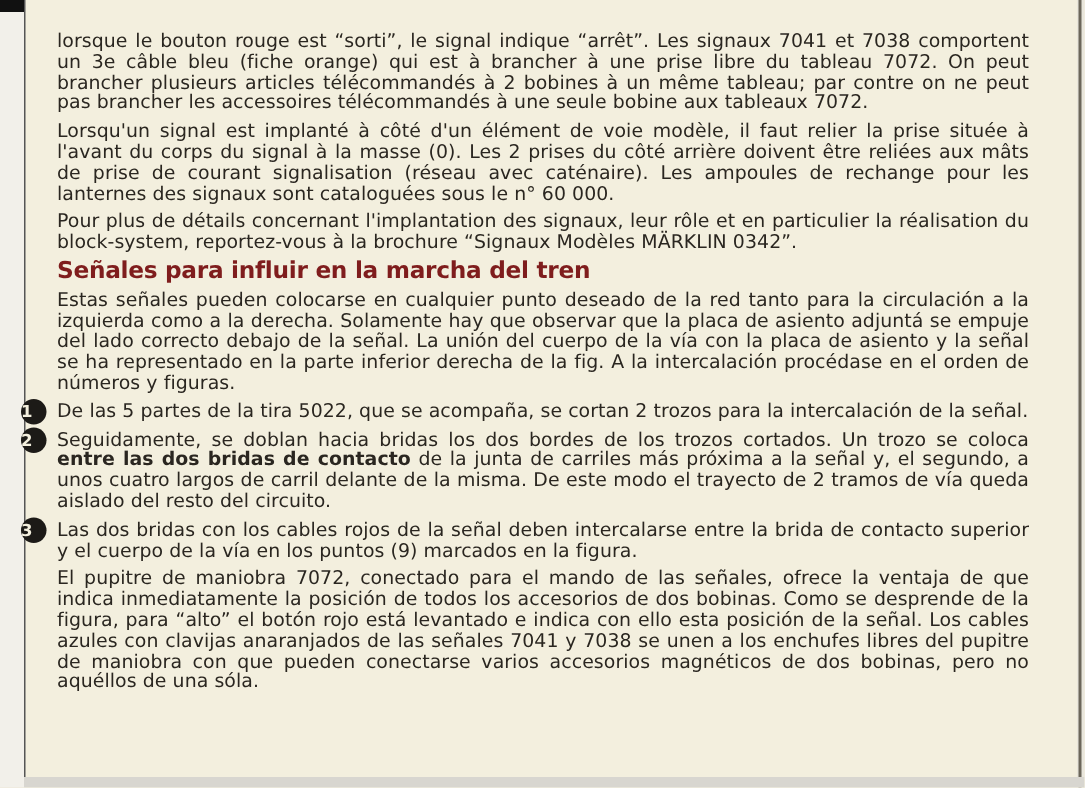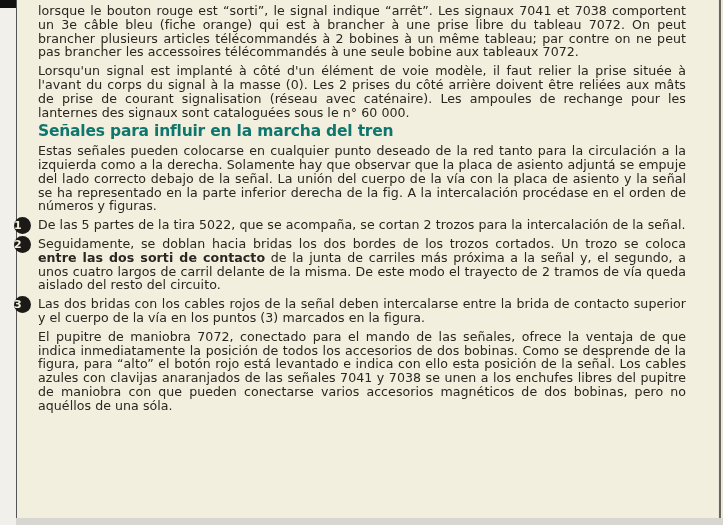--- a/index.html
+++ b/index.html
@@ -22,31 +22,31 @@
     border-left:1.5px solid #555;
     box-sizing:border-box;
   }
   .right-edge {
     position:absolute; right:2px; top:0; width:2px; height:525px; background:#6b665a;
   }
   .bottom-edge {
     position:absolute; left:16px; bottom:0; width:707px; height:7px; background:#d8d6d0;
   }
   .content {
-    position:absolute; left:38px; top:4px; width:648px;
+    position:absolute; left:38px; top:20px; width:648px;
     color:#2a2620;
     font-size:12.6px;
     line-height:13.8px;
     letter-spacing:0.05px;
   }
   p { margin:0 0 5px 0; text-align:justify; text-align-last:left; }
   h2 {
     margin:6px 0 5px 0;
     font-family:"DejaVu Sans", sans-serif;
-    font-size:15.5px; font-weight:bold; color:#0f766e;
+    font-size:15.5px; font-weight:bold; color:#7f1d1d;
     letter-spacing:-0.2px;
   }
   .step { position:relative; margin:0 0 5px 0; text-align:justify; text-align-last:left; }
   .num {
     position:absolute; left:-24px; top:-1px;
     width:17px; height:17px; border-radius:50%;
     background:#1c1a17; color:#f3efde;
     font-size:11px; font-weight:bold; text-align:center; line-height:17px;
   }
   b { font-weight:bold; }
@@ -57,36 +57,37 @@
 <div class="left-margin"></div>
 <div class="corner-black"></div>
 <div class="page"></div>
 <div class="right-edge"></div>
 <div class="bottom-edge"></div>
 
 <div class="content">
   <section>
     <p>lorsque le bouton rouge est “sorti”, le signal indique “arrêt”. Les signaux 7041 et 7038 comportent un 3e câble bleu (fiche orange) qui est à brancher à une prise libre du tableau 7072. On peut brancher plusieurs articles télécommandés à 2 bobines à un même tableau; par contre on ne peut pas brancher les accessoires télécommandés à une seule bobine aux tableaux 7072.</p>
     <p>Lorsqu'un signal est implanté à côté d'un élément de voie modèle, il faut relier la prise située à l'avant du corps du signal à la masse (0). Les 2 prises du côté arrière doivent être reliées aux mâts de prise de courant signalisation (réseau avec caténaire). Les ampoules de rechange pour les lanternes des signaux sont cataloguées sous le n° 60 000.</p>
+    <p>Pour plus de détails concernant l'implantation des signaux, leur rôle et en particulier la réalisation du block-system, reportez-vous à la brochure “Signaux Modèles MÄRKLIN 0342”.</p>
   </section>
 
   <section>
     <h2>Señales para influir en la marcha del tren</h2>
     <p>Estas señales pueden colocarse en cualquier punto deseado de la red tanto para la circulación a la izquierda como a la derecha. Solamente hay que observar que la placa de asiento adjuntá se empuje del lado correcto debajo de la señal. La unión del cuerpo de la vía con la placa de asiento y la señal se ha representado en la parte inferior derecha de la fig. A la intercalación procédase en el orden de números y figuras.</p>
 
     <div class="step">
       <span class="num">1</span>
       <span>De las 5 partes de la tira 5022, que se acompaña, se cortan 2 trozos para la intercalación de la señal.</span>
     </div>
 
     <div class="step">
       <span class="num">2</span>
-      <span>Seguidamente, se doblan hacia bridas los dos bordes de los trozos cortados. Un trozo se coloca </span><b>entre las dos sorti de contacto</b><span> de la junta de carriles más próxima a la señal y, el segundo, a unos cuatro largos de carril delante de la misma. De este modo el trayecto de 2 tramos de vía queda aislado del resto del circuito.</span>
+      <span>Seguidamente, se doblan hacia bridas los dos bordes de los trozos cortados. Un trozo se coloca </span><b>entre las dos bridas de contacto</b><span> de la junta de carriles más próxima a la señal y, el segundo, a unos cuatro largos de carril delante de la misma. De este modo el trayecto de 2 tramos de vía queda aislado del resto del circuito.</span>
     </div>
 
     <div class="step">
       <span class="num">3</span>
-      <span>Las dos bridas con los cables rojos de la señal deben intercalarse entre la brida de contacto superior y el cuerpo de la vía en los puntos (3) marcados en la figura.</span>
+      <span>Las dos bridas con los cables rojos de la señal deben intercalarse entre la brida de contacto superior y el cuerpo de la vía en los puntos (9) marcados en la figura.</span>
     </div>
 
     <p>El pupitre de maniobra 7072, conectado para el mando de las señales, ofrece la ventaja de que indica inmediatamente la posición de todos los accesorios de dos bobinas. Como se desprende de la figura, para “alto” el botón rojo está levantado e indica con ello esta posición de la señal. Los cables azules con clavijas anaranjados de las señales 7041 y 7038 se unen a los enchufes libres del pupitre de maniobra con que pueden conectarse varios accesorios magnéticos de dos bobinas, pero no aquéllos de una sóla.</p>
   </section>
 </div>
 
 </body></html>

